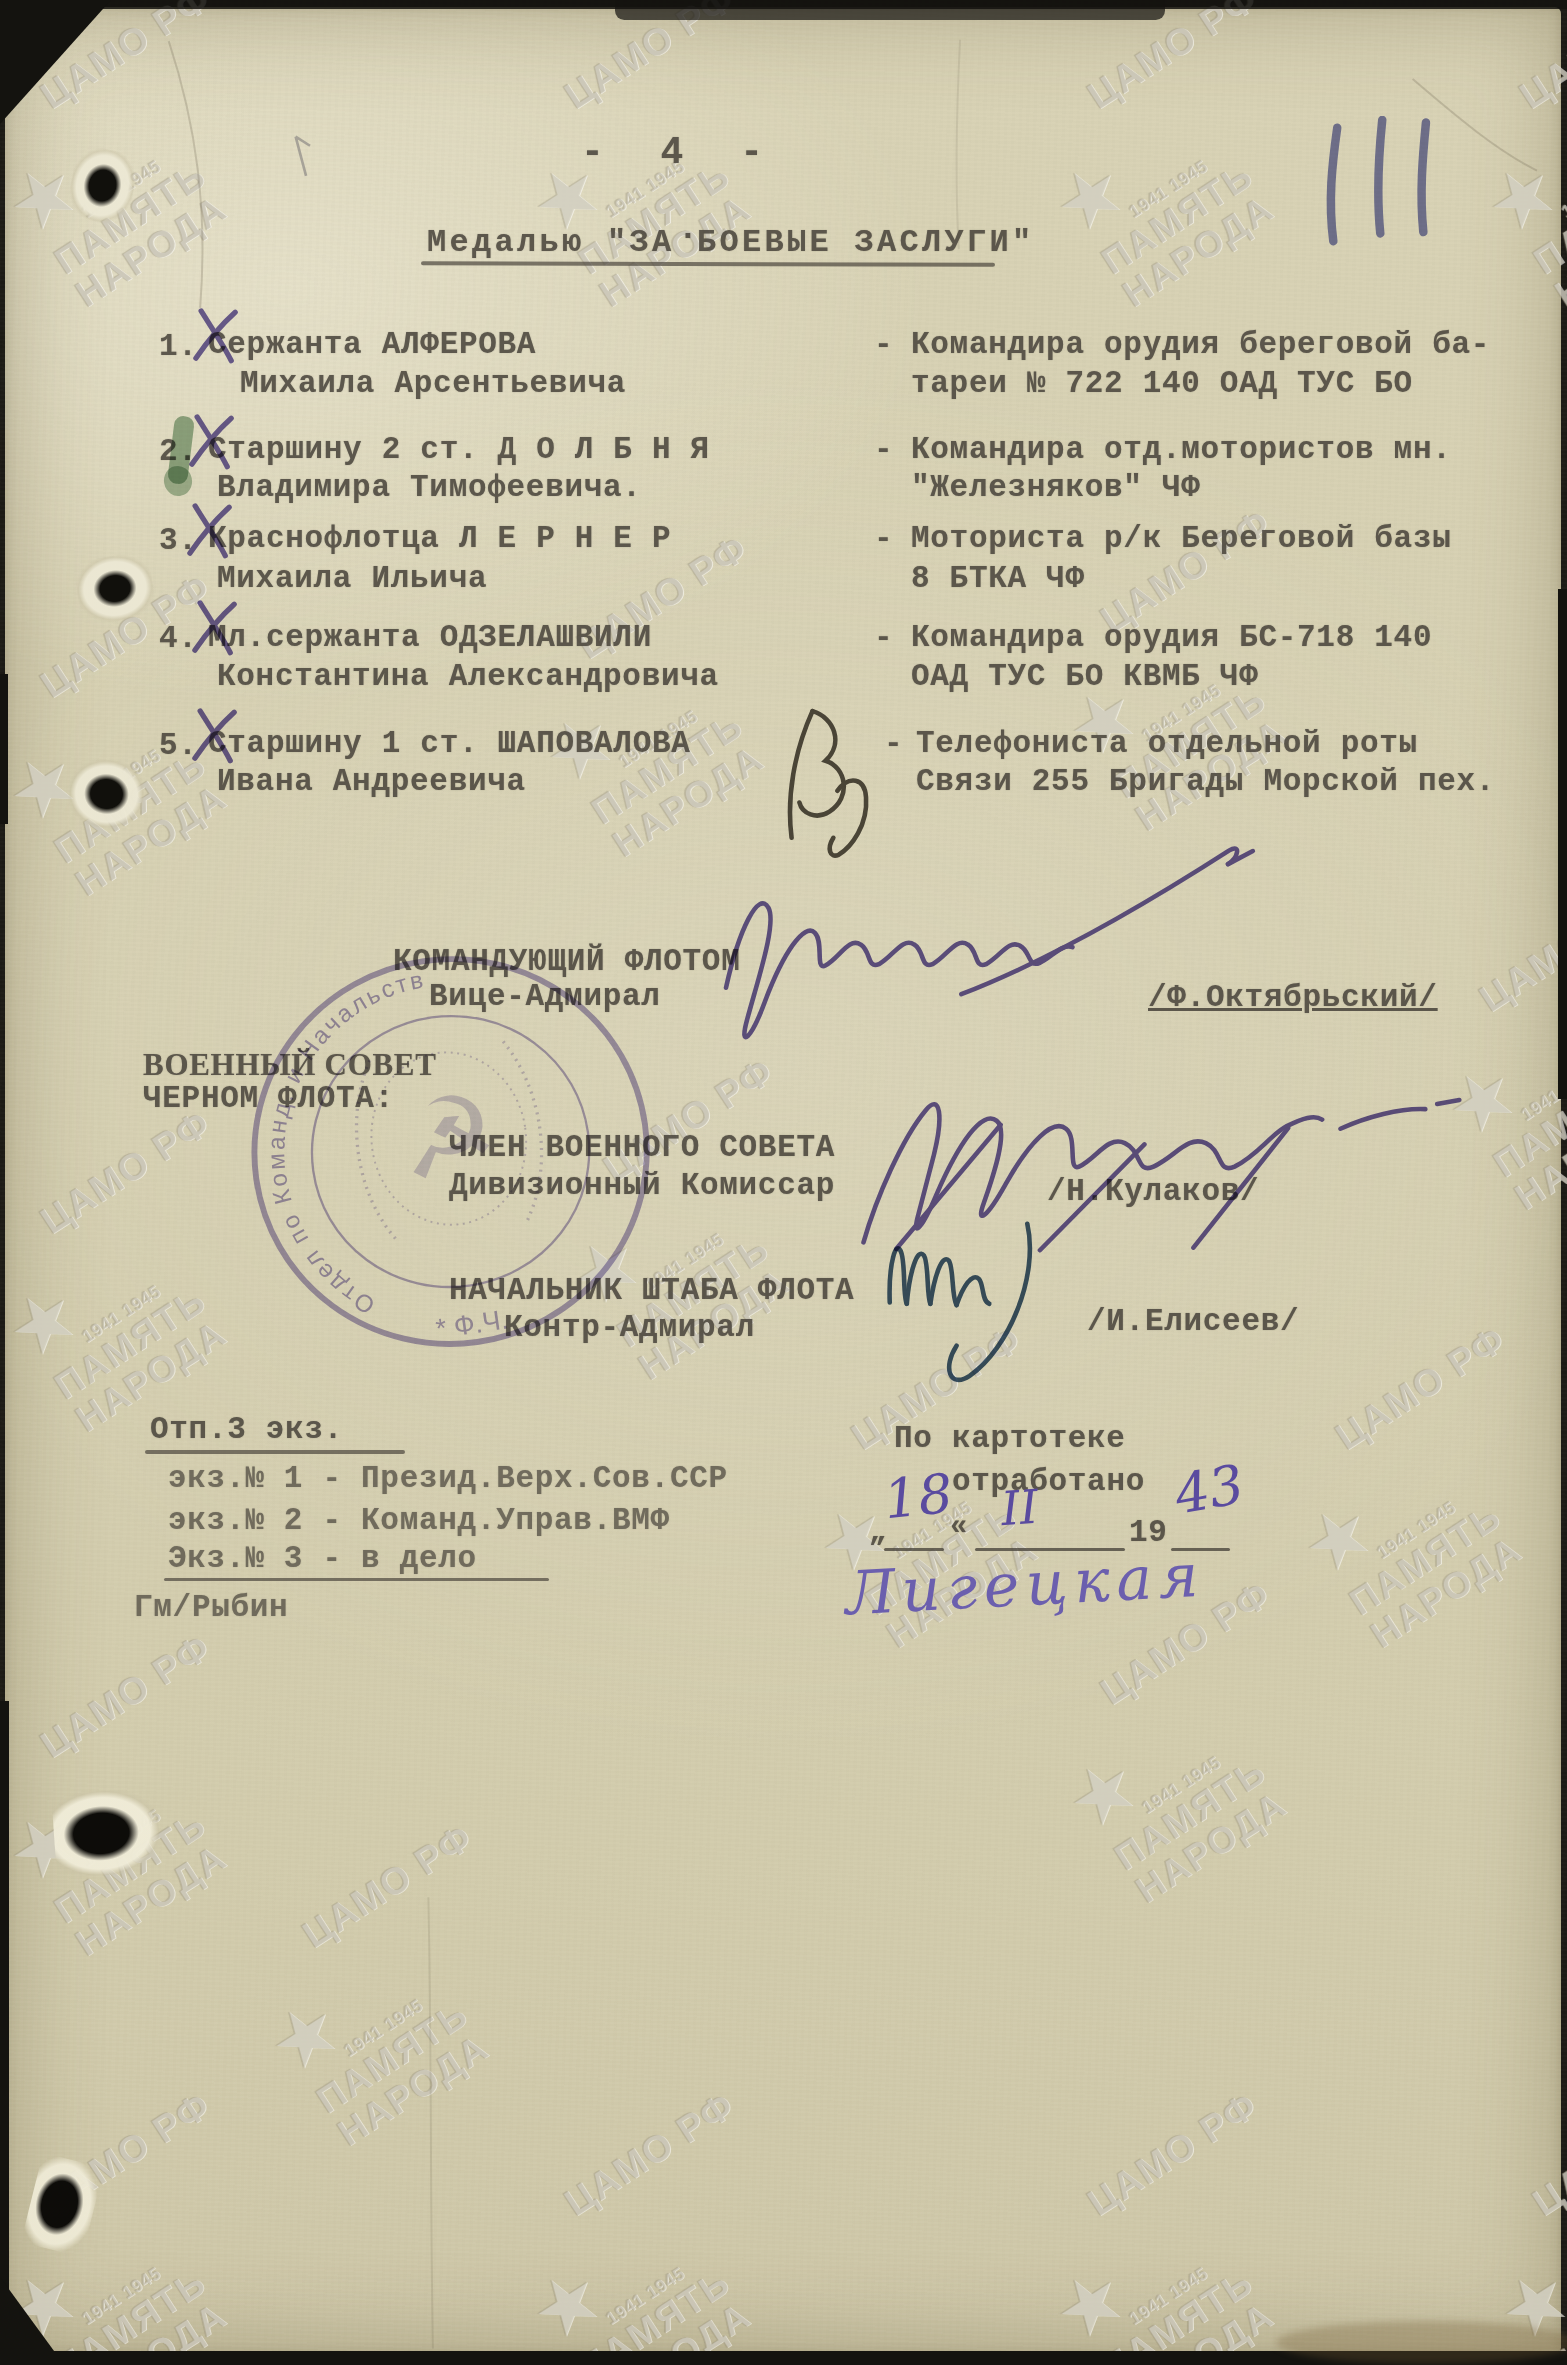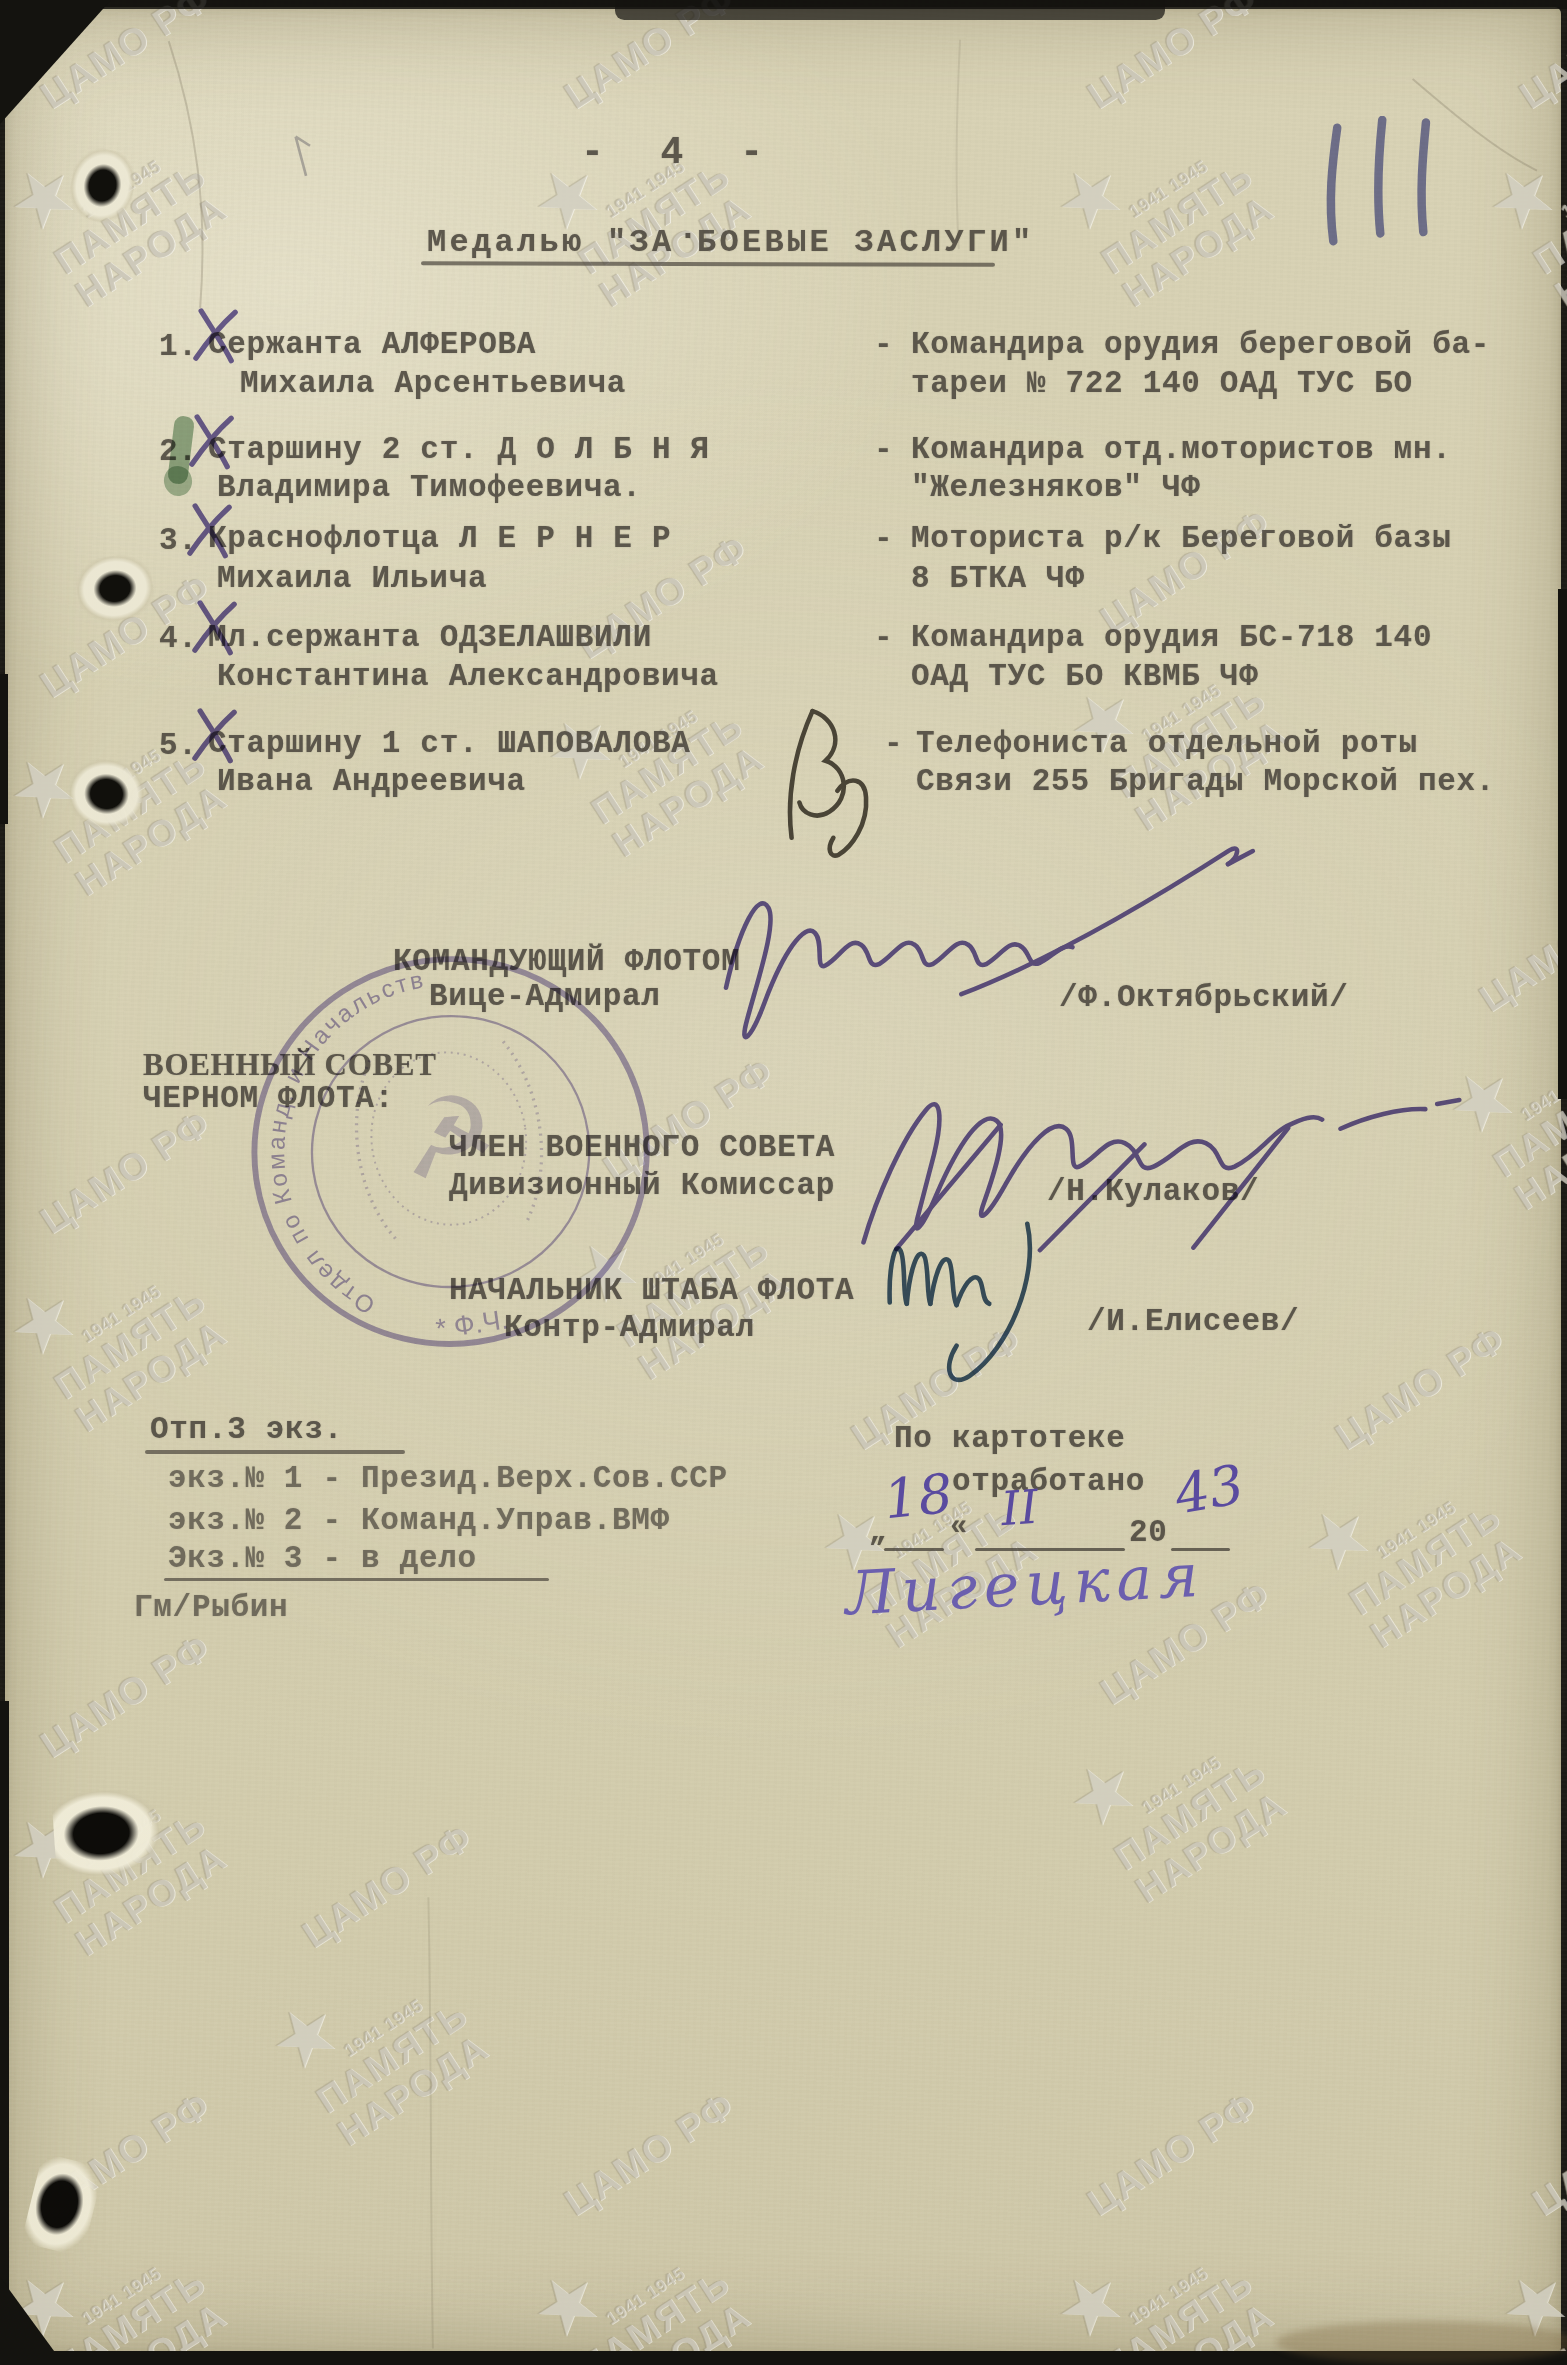--- a/index.html
+++ b/index.html
@@ -270,21 +270,21 @@
   <svg class="ink" style="left:772px;top:699px;" width="111" height="164" viewBox="0 0 170 250">
     <g stroke="#3a352d" stroke-width="7" fill="none" stroke-linecap="round" opacity=".85">
       <path d="M62,18 C34,80 22,150 30,212"></path>
       <path d="M62,18 C96,28 110,68 82,94 C114,104 122,150 88,172 C68,185 46,175 42,158"></path>
       <path d="M100,140 C118,116 142,120 144,150 C147,192 122,226 102,238 C88,244 84,228 94,212"></path>
     </g>
   </svg>
 
   <div class="t" style="left:393px;top:944px;">КОМАНДУЮЩИЙ ФЛОТОМ</div>
   <div class="t" style="left:429px;top:979px;">Вице-Адмирал</div>
-  <div class="t" style="left:1059px;top:980px;">/Ф.Октябрьский/</div>
+  <div class="t" style="left:1148px;top:980px;text-decoration:underline;">/Ф.Октябрьский/</div>
   <svg class="ink" style="left:680px;top:821px;" width="628" height="268" viewBox="0 0 960 410">
     <g stroke="var(--purple-ink)" stroke-width="7" fill="none" stroke-linecap="round" opacity=".9">
       <path d="M70,255 C90,165 120,105 135,133 C148,157 118,245 102,305 C90,349 108,335 130,275 C158,201 190,155 206,171 C220,185 206,229 222,221 C244,209 258,177 276,189 C292,199 286,227 304,219 C326,207 340,177 358,189 C374,199 368,227 386,219 C408,207 422,177 440,189 C456,199 450,227 468,219 C490,207 502,181 520,191 C536,199 532,225 550,217 C568,209 584,187 600,193"></path>
       <path d="M430,265 C560,215 700,135 840,45 C858,34 854,56 838,66"></path>
       <path d="M838,66 L876,46"></path>
     </g>
   </svg>
 
   <div class="t" style="left:143px;top:1047px;font-family:Liberation Serif, serif;">ВОЕННЫЙ СОВЕТ</div>
   <div class="t" style="left:143px;top:1081px;">ЧЕРНОМ ФЛОТА:</div>
@@ -340,21 +340,21 @@
   <div class="rule" style="left:164px;top:1578px;width:385px;height:3.3px;"></div>
   <div class="t light" style="left:134px;top:1590px;">Гм/Рыбин</div>
 
   <div class="t" style="left:894px;top:1421px;">По картотеке</div>
   <div class="t" style="left:952px;top:1464px;">отработано</div>
 
   <div class="t" style="left:869px;top:1516px;font-size:29px;">„</div>
   <div class="rule" style="left:884px;top:1548px;width:60px;height:2.6px;opacity:.8;"></div>
   <div class="t" style="left:950px;top:1510px;font-size:29px;">«</div>
   <div class="rule" style="left:975px;top:1548px;width:150px;height:2.6px;opacity:.8;"></div>
-  <div class="t" style="left:1129px;top:1515px;">20</div>
+  <div class="t" style="left:1129px;top:1515px;">19</div>
   <div class="rule" style="left:1171px;top:1548px;width:59px;height:2.6px;opacity:.8;"></div>
 
   <div class="hand" style="left:884px;top:1465px;font-size:54px;transform:rotate(-6deg);">18</div>
   <div class="hand" style="left:1001px;top:1480px;font-size:47px;transform:rotate(-4deg);">II</div>
   <div class="hand" style="left:1175px;top:1458px;font-size:54px;transform:rotate(-10deg);">43</div>
   <div class="hand" style="left:845px;top:1549px;font-size:60px;letter-spacing:6.5px;transform:rotate(-3deg);color:#6b5fae;">Лигецкая</div>
 
   <div class="hole" style="left:71px;top:149px;width:63px;height:73px;transform:rotate(12deg);background:radial-gradient(ellipse at 50% 50%, #11100c 0 30%, rgba(236,232,212,.95) 42% 58%, rgba(200,193,165,.4) 68%, transparent 75%);"></div>
   <div class="hole" style="left:77px;top:556px;width:76px;height:65px;transform:rotate(-8deg);background:radial-gradient(ellipse at 50% 50%, #11100c 0 28%, rgba(236,232,212,.95) 40% 58%, rgba(200,193,165,.4) 68%, transparent 76%);"></div>
   <div class="hole" style="left:69px;top:760px;width:75px;height:68px;transform:rotate(6deg);background:radial-gradient(ellipse at 50% 50%, #11100c 0 30%, rgba(236,232,212,.95) 42% 58%, rgba(200,193,165,.4) 68%, transparent 76%);"></div>

